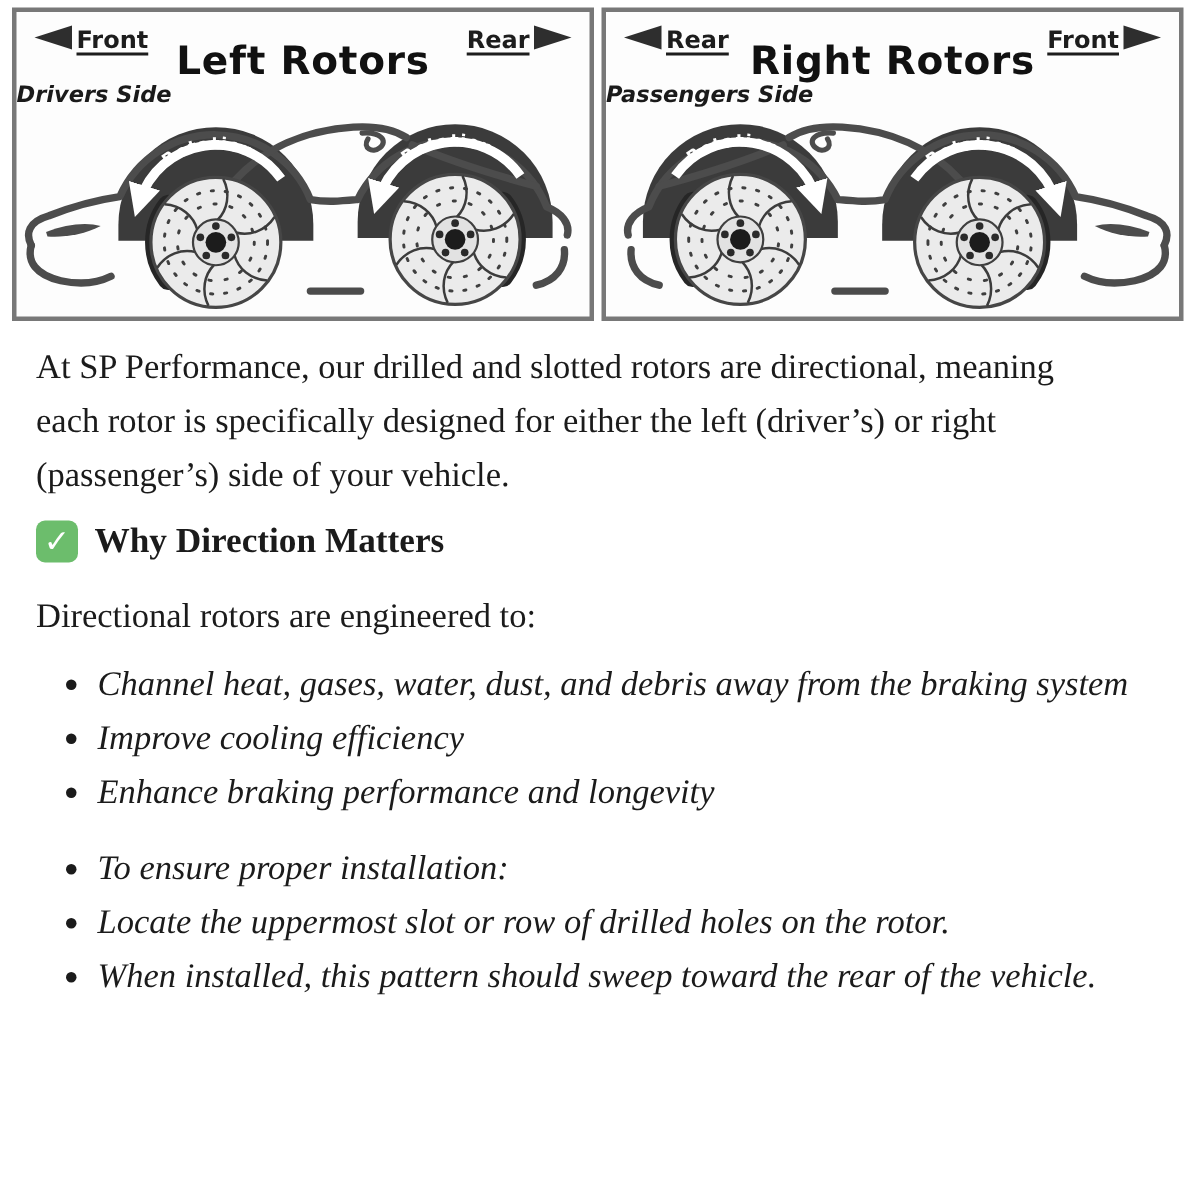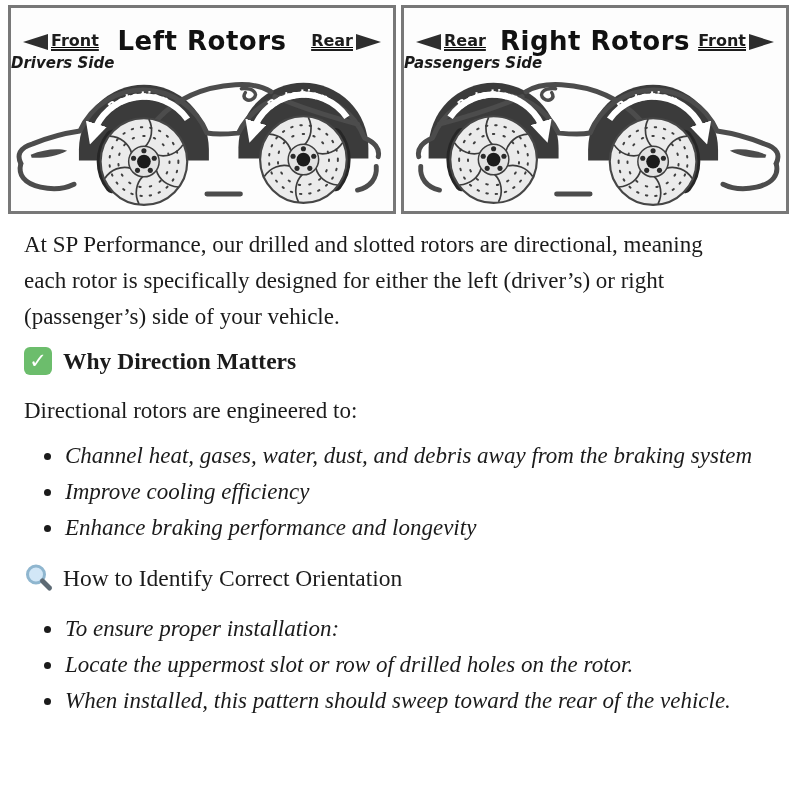--- a/index.html
+++ b/index.html
@@ -2,21 +2,21 @@
 <html><head>
 <meta charset="utf-8">
 <style>
   html,body{margin:0;padding:0;background:#ffffff;}
   .page{width:800px;height:800px;background:#fff;position:relative;overflow:hidden;}
 
   
   .diagram{display:flex;gap:5px;padding:5px 7px 0 8px;}
   .panel{position:relative;width:388px;height:209px;background:#fdfdfd;
          border:3px solid #787878;box-sizing:border-box;}
-  .corner{position:absolute;top:23px;display:flex;align-items:flex-end;gap:3px;text-decoration:underline;}
+  .corner{position:absolute;top:9px;display:flex;align-items:flex-start;gap:3px;}
   .corner.left{left:12px;}
   .corner.right{right:12px;}
   .dir-label{font:bold 16px "DejaVu Sans",sans-serif;color:#1d1d1d;
              text-decoration:underline;text-decoration-thickness:2px;text-underline-offset:3px;}
   .tri{width:0;height:0;border-top:8px solid transparent;border-bottom:8px solid transparent;}
   .tri-left{border-right:25px solid #2e2e2e;}
   .tri-right{border-left:25px solid #2e2e2e;}
   .panel-title{text-align:center;font:bold 26px "DejaVu Sans",sans-serif;color:#111;
                margin-top:19px;line-height:28px;letter-spacing:.5px;}
   .panel-sub{font:bold italic 15px "DejaVu Sans",sans-serif;color:#1a1a1a;line-height:17px;}
@@ -160,29 +160,20 @@
     </h2>
 
     <p class="lead">Directional rotors are engineered to:</p>
 
     <ul class="blist">
       <li>Channel heat, gases, water, dust, and debris away from the braking system</li>
       <li>Improve cooling efficiency</li>
       <li>Enhance braking performance and longevity</li>
     </ul>
 
-    <h3 class="sec">
-      <span class="mag-emoji">
-        <svg width="30" height="30" viewBox="0 0 30 30">
-          <circle cx="12" cy="11.5" r="8.5" fill="#d2e7f7" stroke="#8fb6cf" stroke-width="3"></circle>
-          <line x1="18.5" y1="18" x2="25.5" y2="25" stroke="#5d6a74" stroke-width="5" stroke-linecap="round"></line>
-        </svg>
-      </span>
-      <span>How to Identify Correct Orientation</span>
-    </h3>
 
     <ul class="blist2">
       <li>To ensure proper installation:</li>
       <li>Locate the uppermost slot or row of drilled holes on the rotor.</li>
       <li>When installed, this pattern should sweep toward the rear of the vehicle.</li>
     </ul>
 
   </div>
 </div>
 

